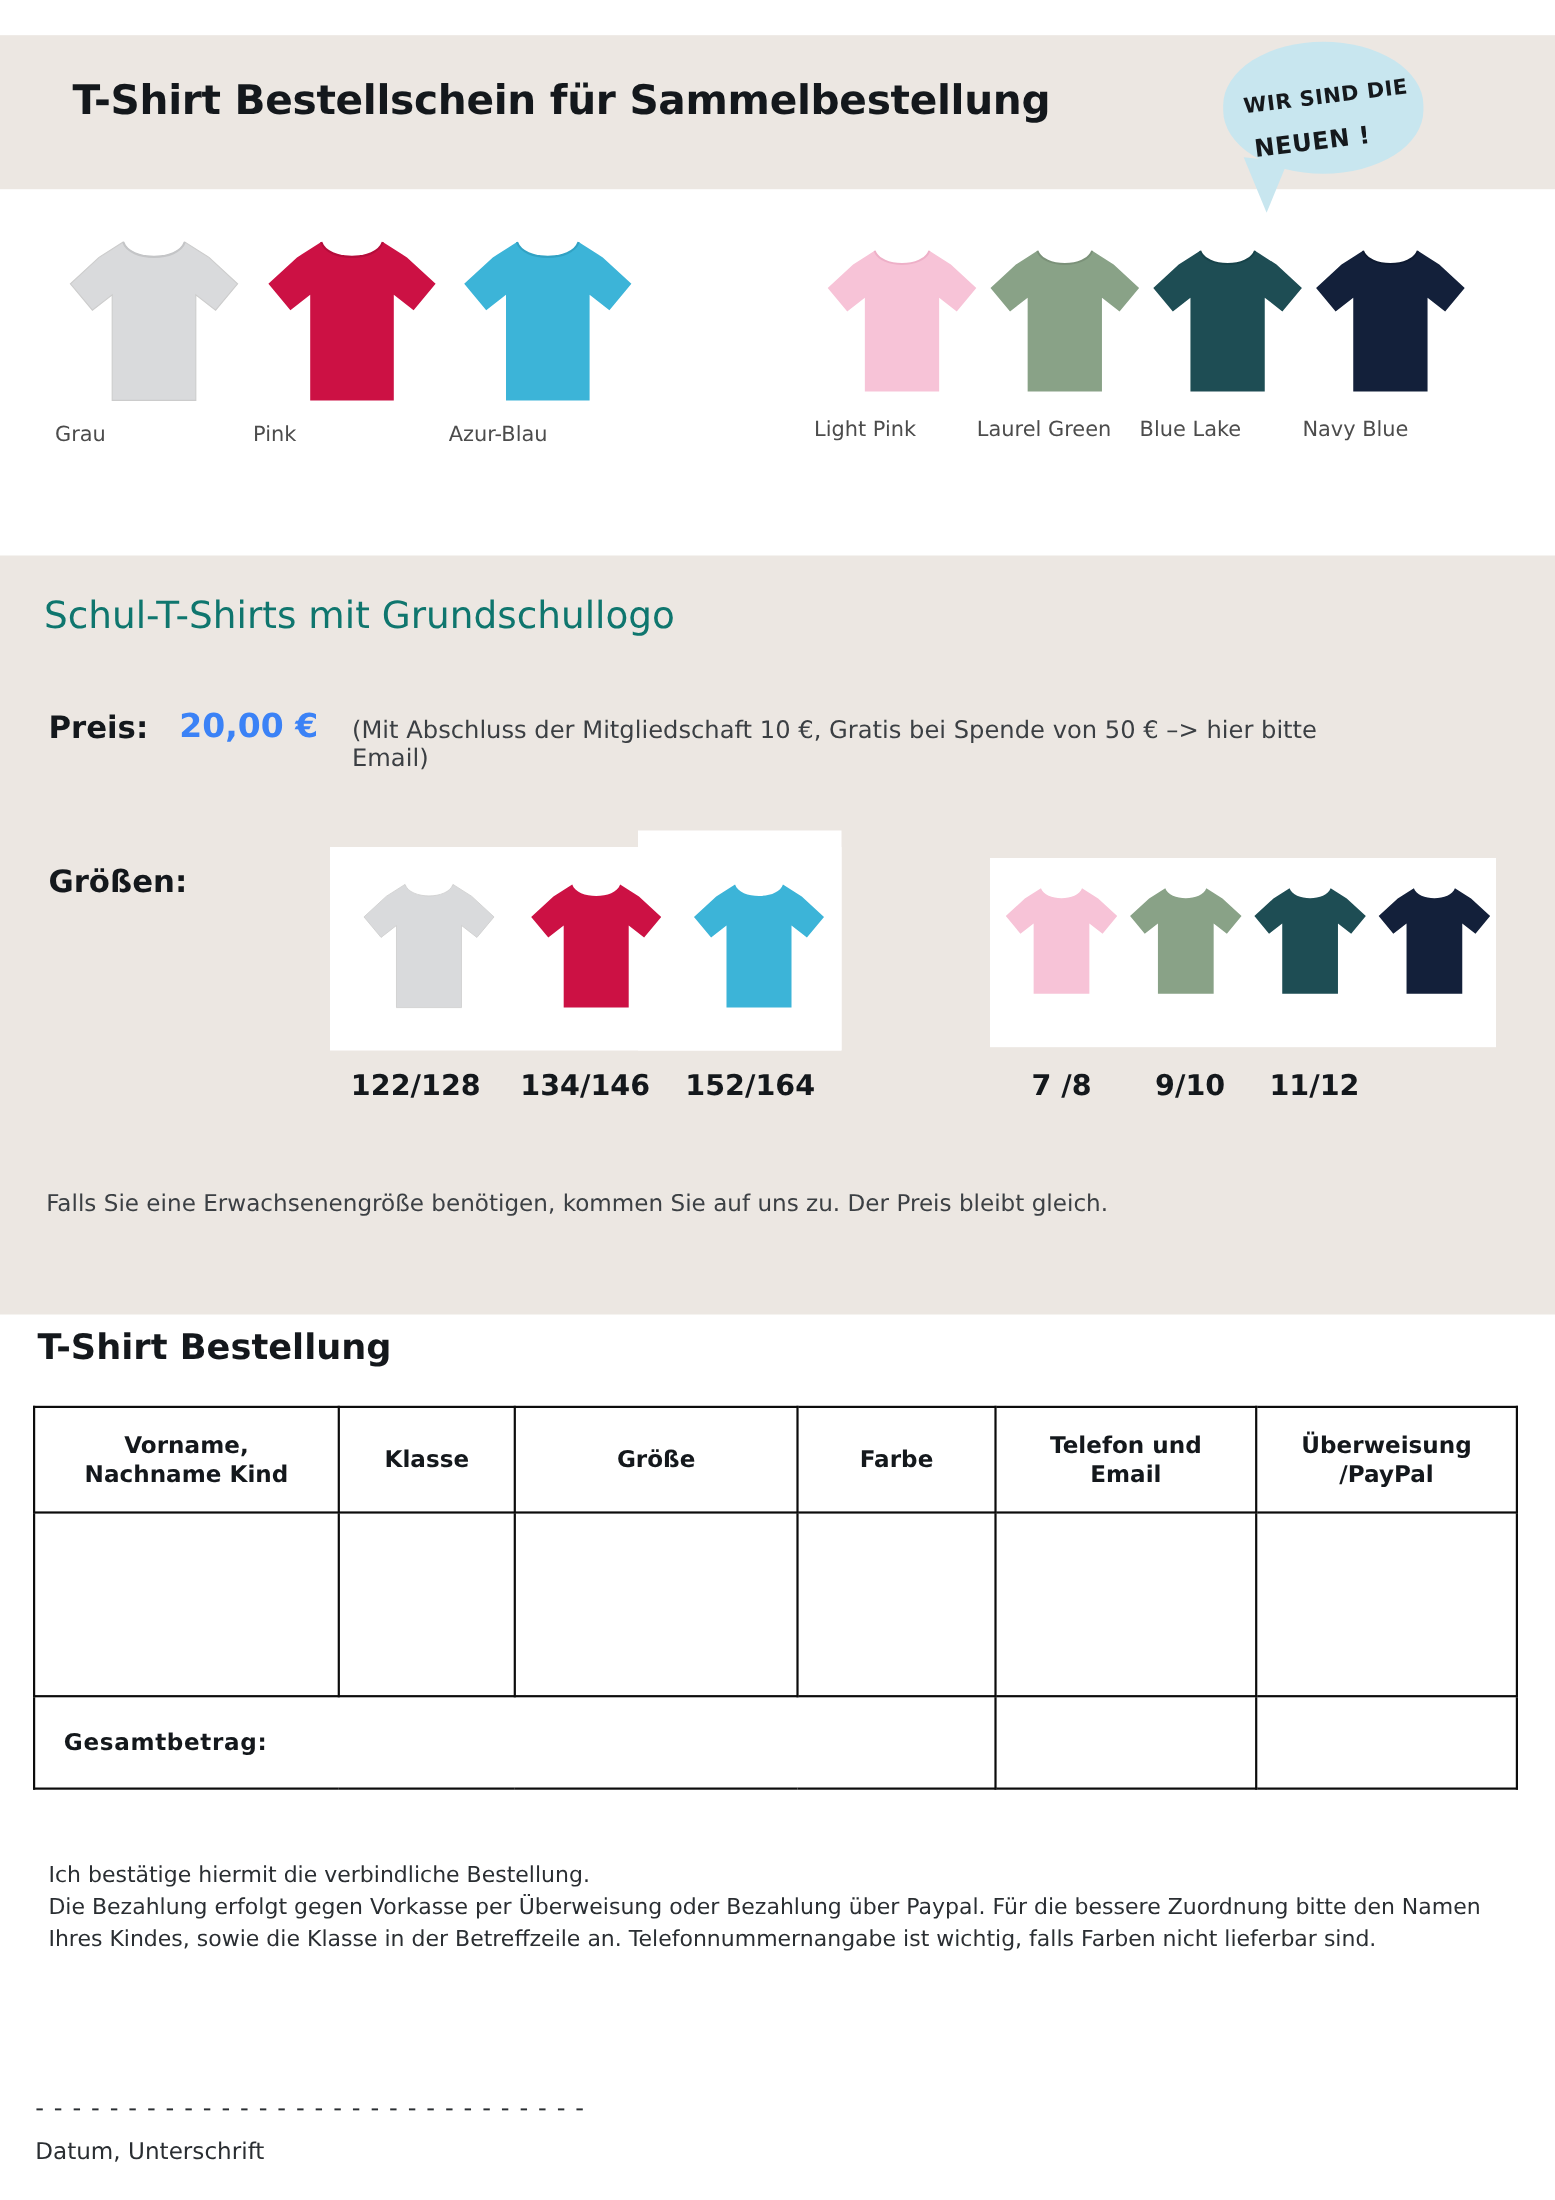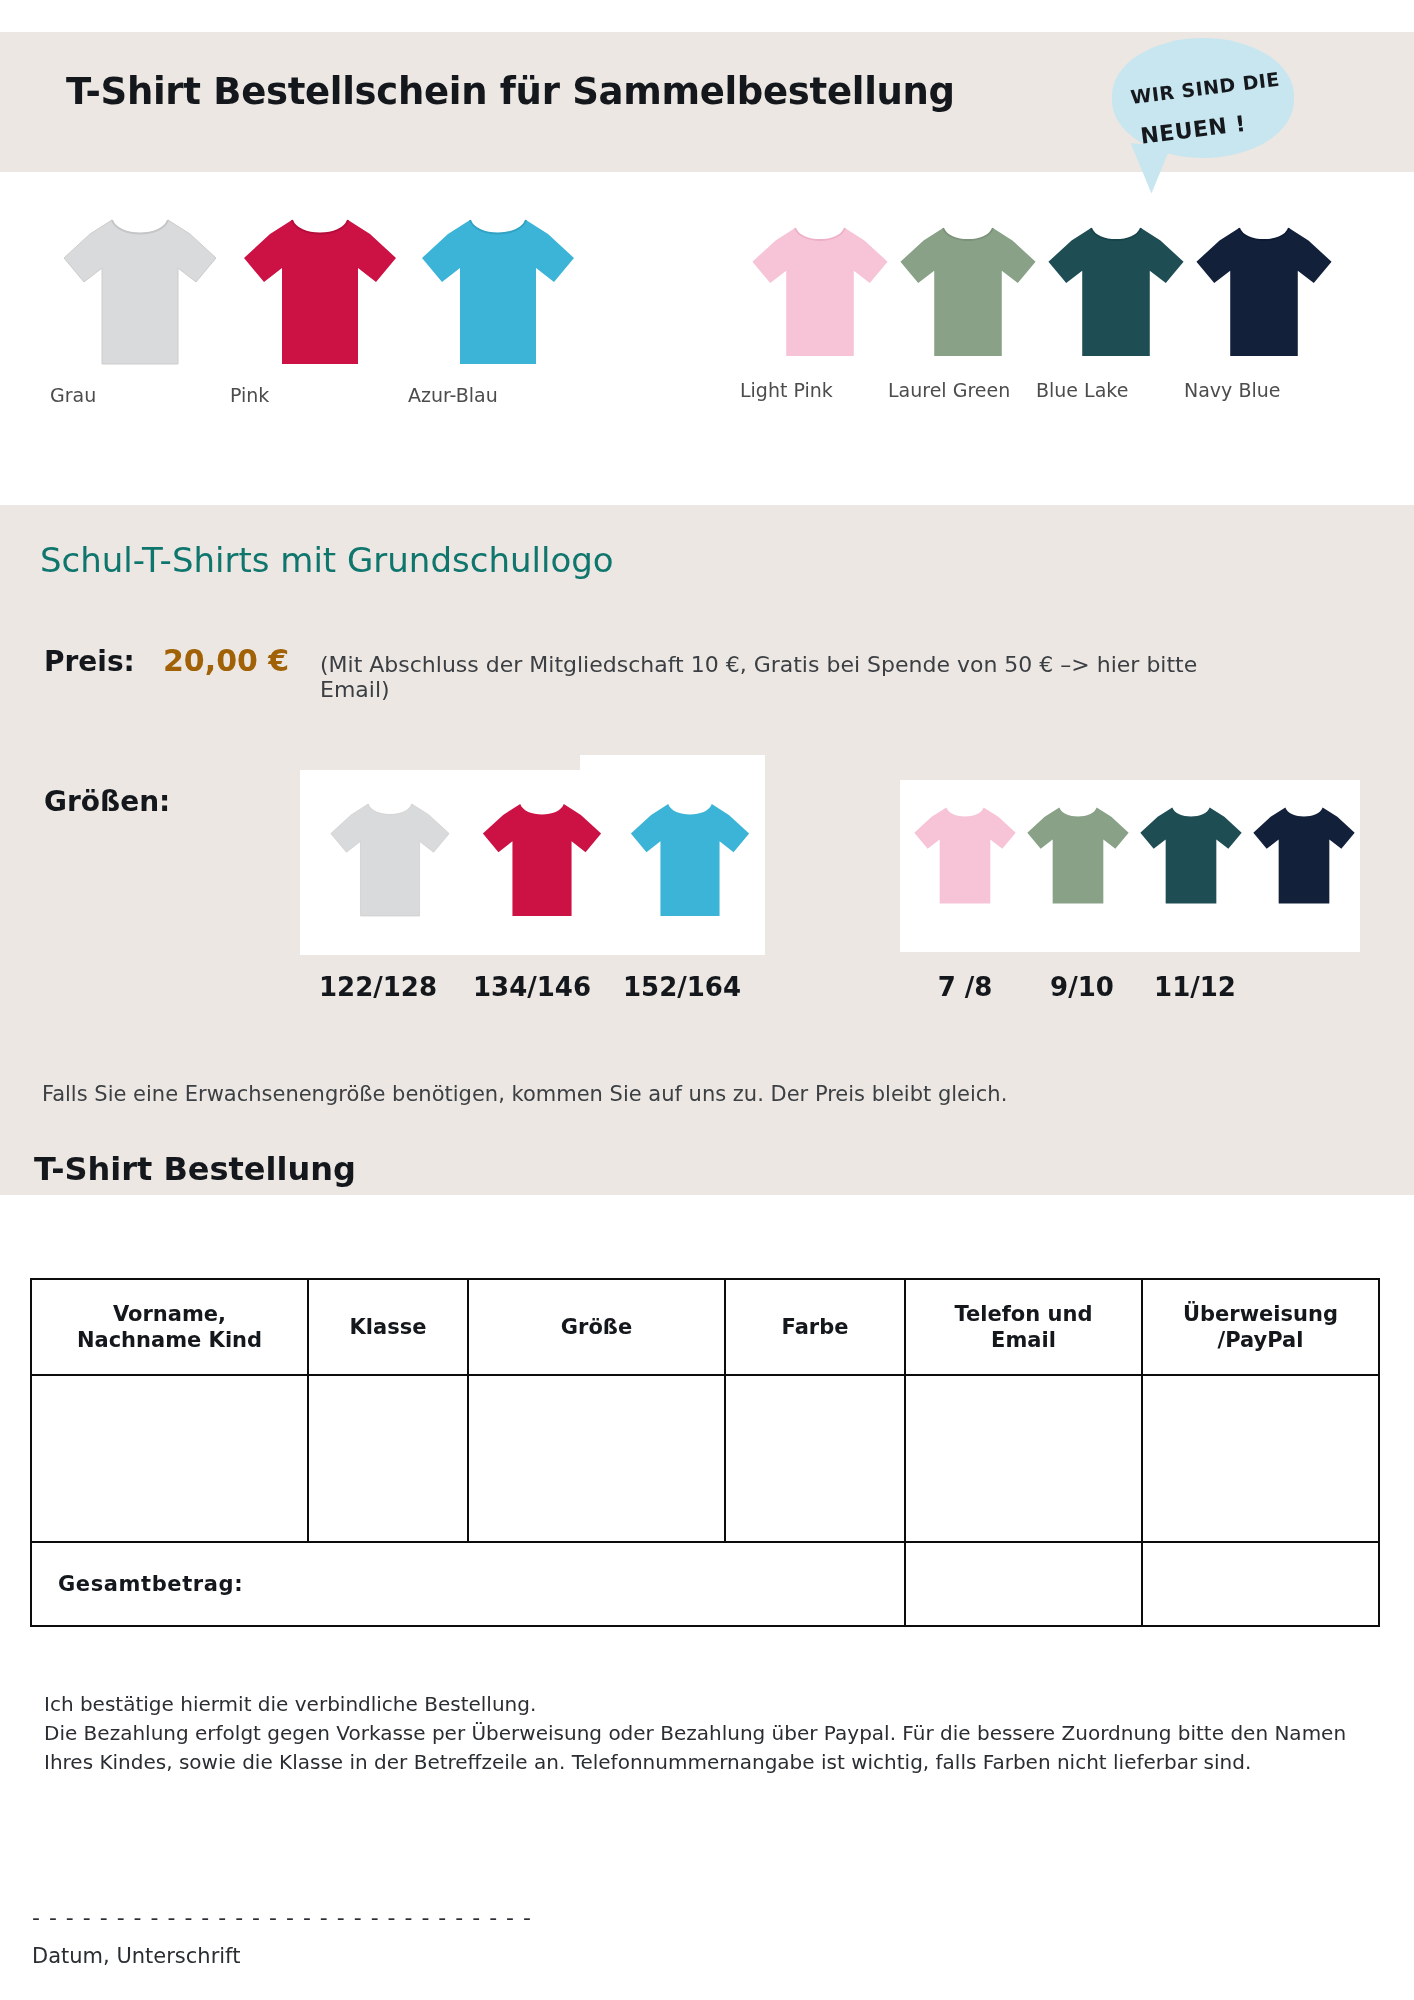--- a/index.html
+++ b/index.html
@@ -129,21 +129,21 @@
     font-size: 28px;
     font-weight: bold;
     color: #14181c;
   }
   .price-value {
     position: absolute;
     left: 163px;
     top: 643px;
     font-size: 30px;
     font-weight: bold;
-    color: #a16207;
+    color: #3b82f6;
   }
   .price-note {
     position: absolute;
     left: 320px;
     top: 652px;
     font-size: 22px;
     color: #3b3f43;
   }
   .sizes-label {
     position: absolute;
@@ -168,21 +168,21 @@
     left: 42px;
     top: 1082px;
     font-size: 21px;
     color: #3c4044;
   }
 
   
   .order-heading {
     position: absolute;
     left: 34px;
-    top: 1150px;
+    top: 1205px;
     font-size: 32px;
     font-weight: bold;
     color: #14181c;
   }
   table.order-table {
     position: absolute;
     left: 30px;
     top: 1278px;
     width: 1348px;
     border-collapse: collapse;

